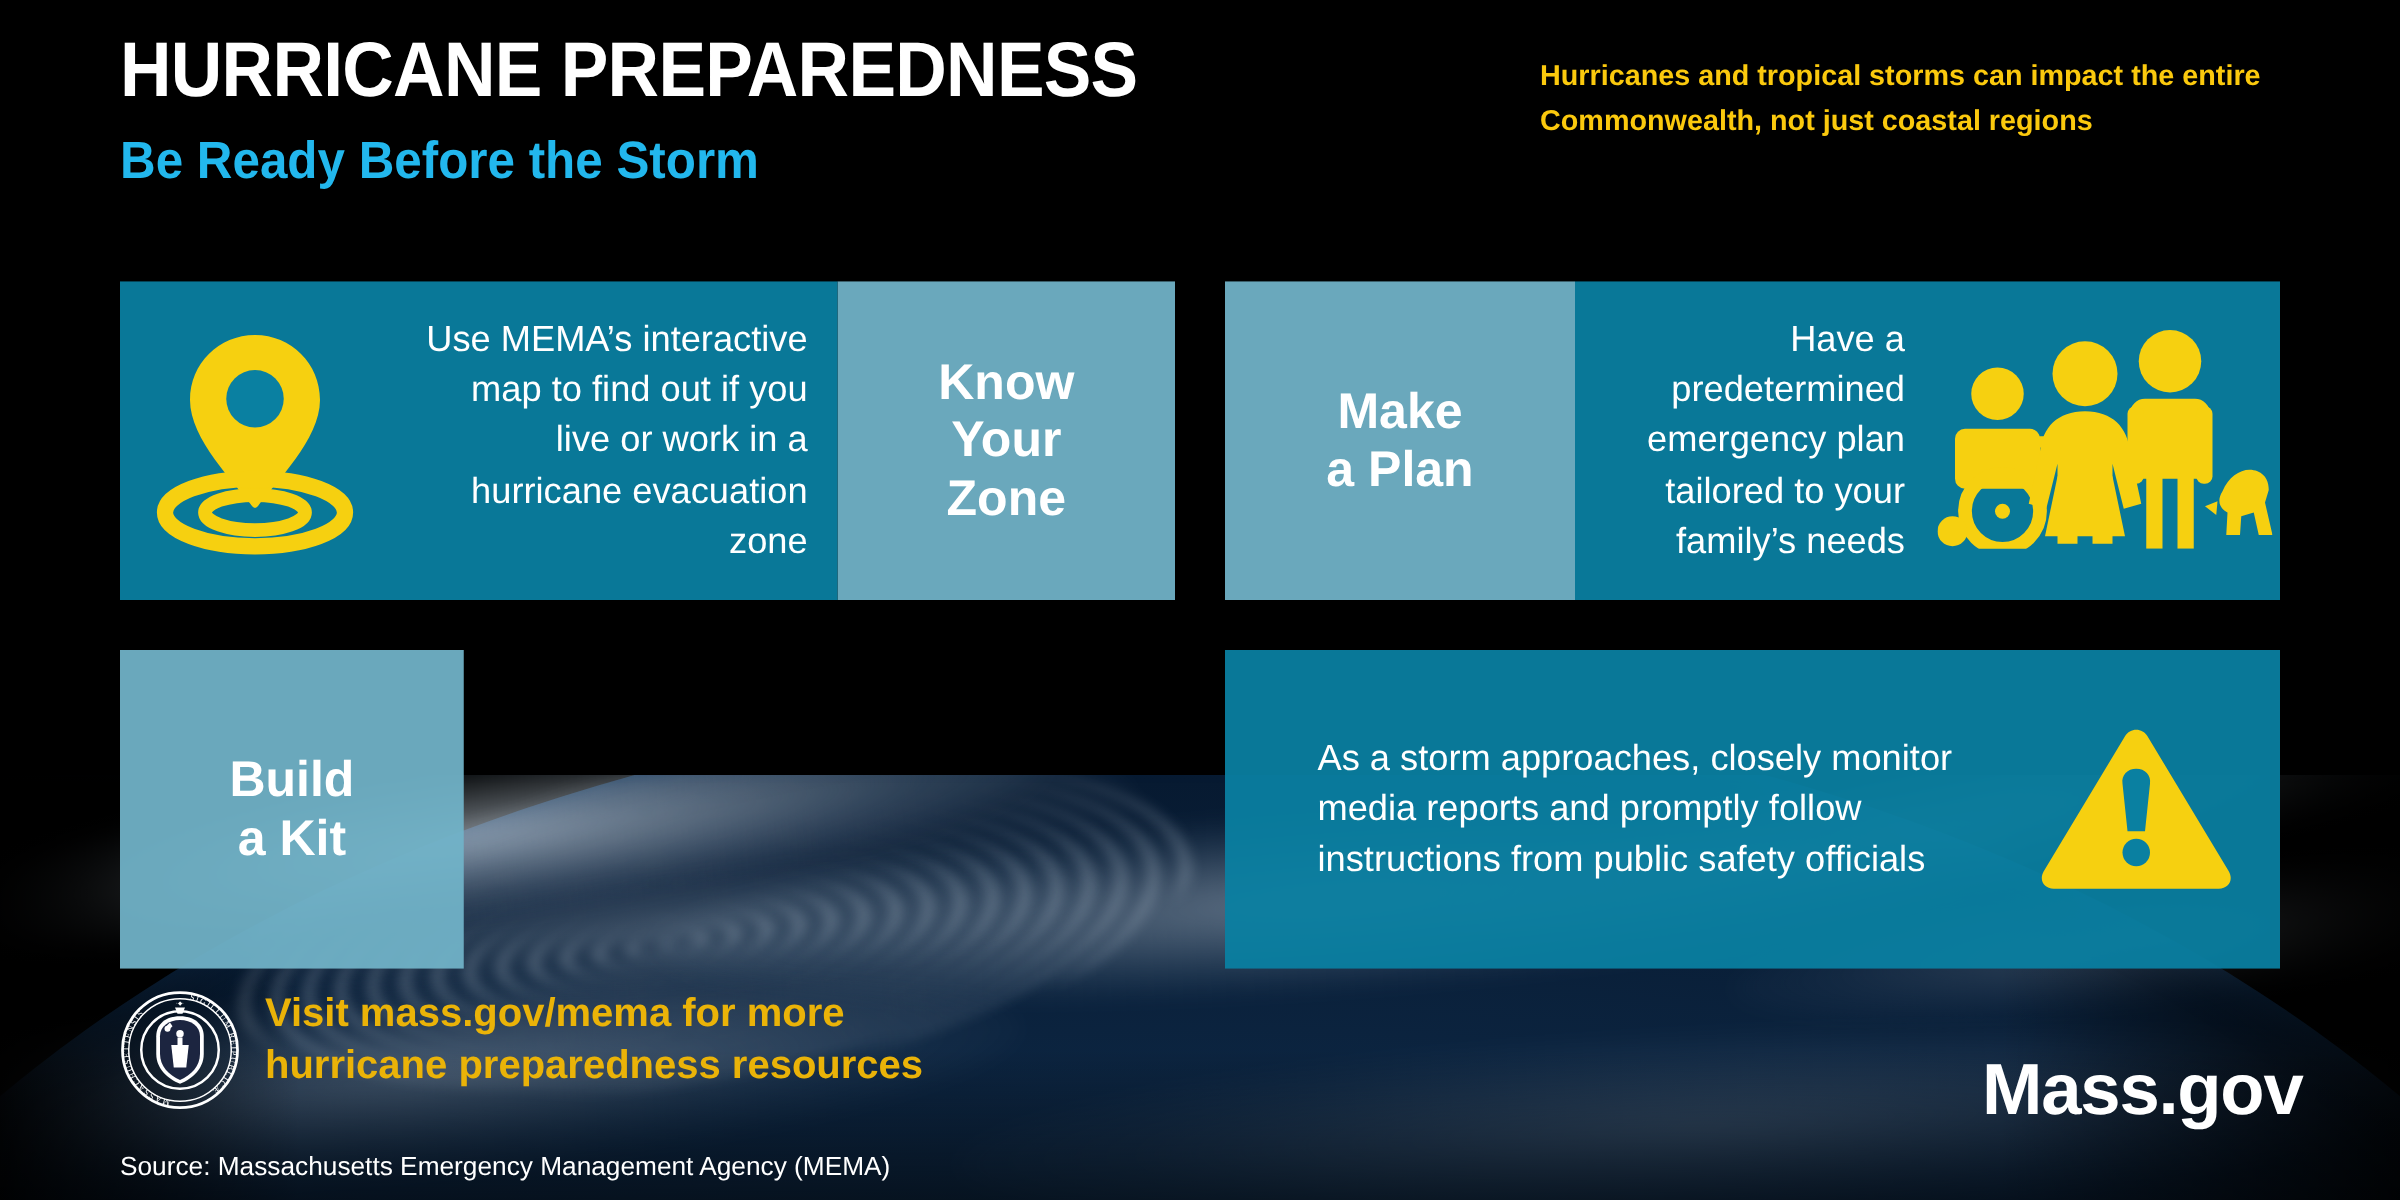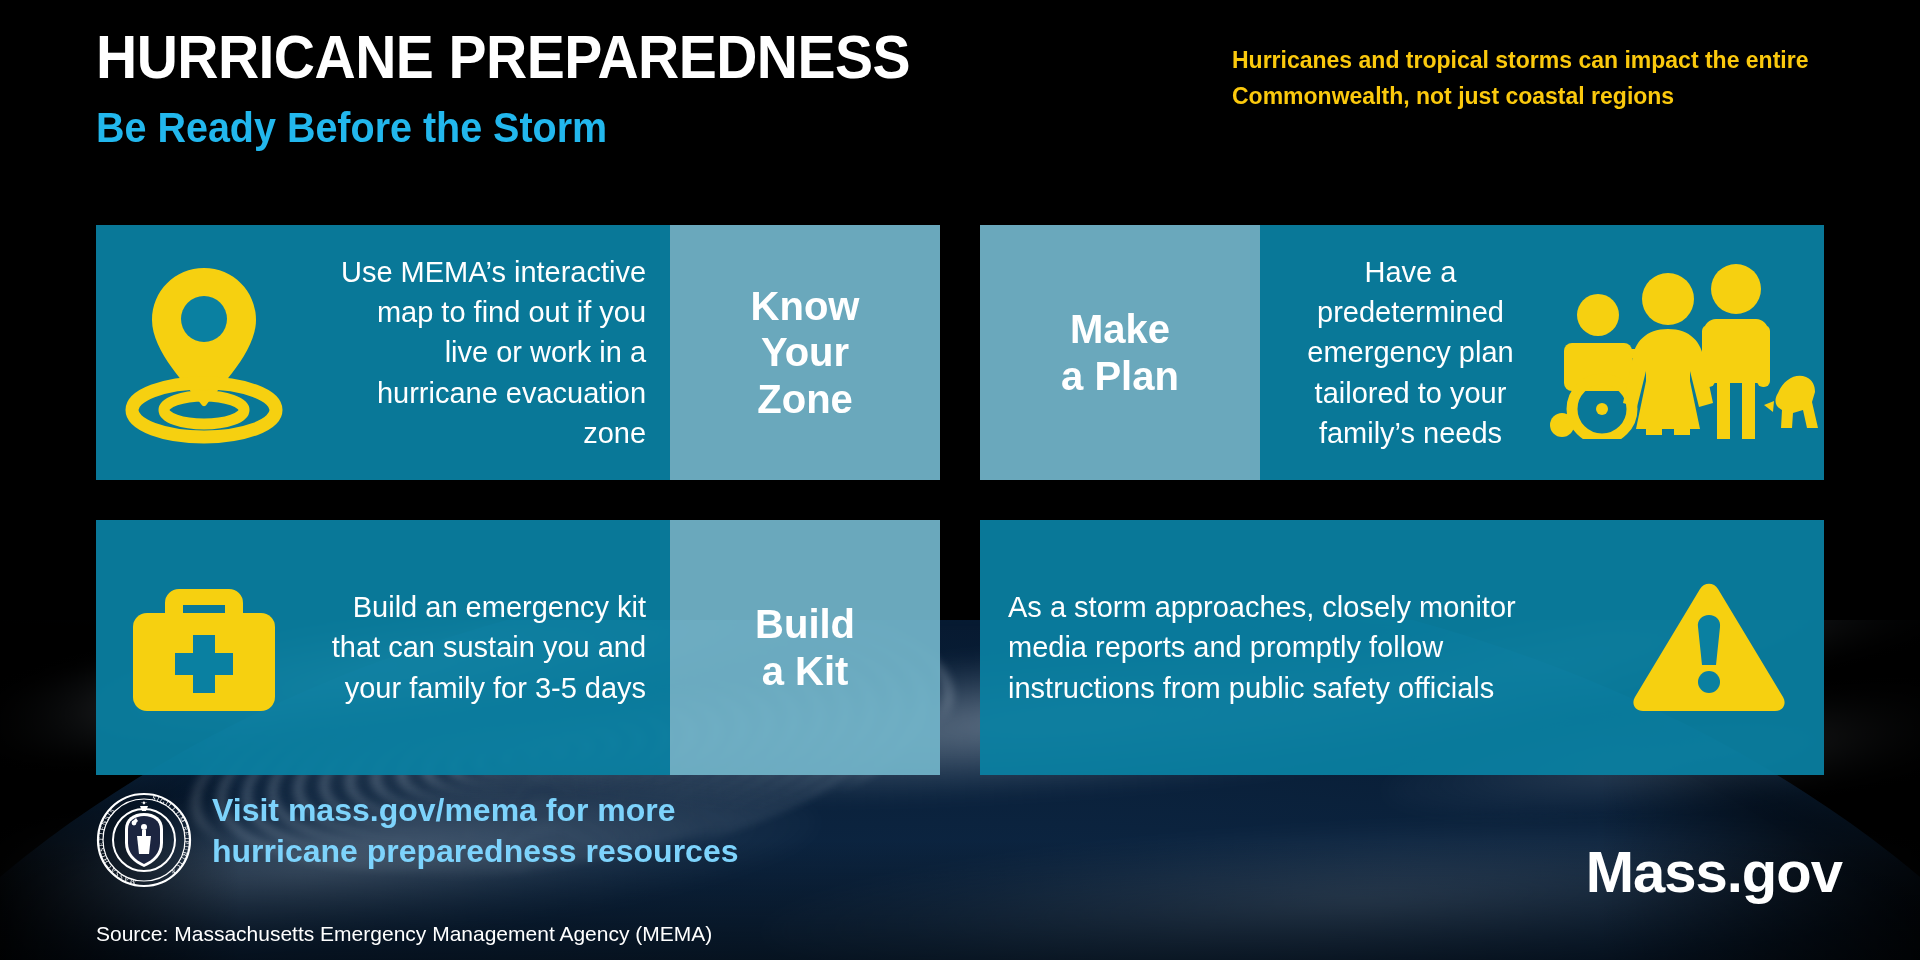--- a/index.html
+++ b/index.html
@@ -88,39 +88,39 @@
 
   
   .c1 .body-pane { width:585px; }
   .c1 .label-pane { width:275px; }
   .c1 .icon-box { width:215px; display:flex; align-items:center; justify-content:center; flex:none; }
   .c1 .card-text { flex:1; text-align:right; padding-right:24px; }
 
   
   .c2 .label-pane { width:280px; flex:none; }
   .c2 .body-pane { flex:1; }
-  .c2 .card-text { flex:1; text-align:center; padding-left:37px; }
+  .c2 .card-text { flex:1; text-align:right; padding-left:37px; }
   .c2 .icon-box { width:280px; display:flex; align-items:flex-end; justify-content:center; flex:none; padding-bottom:4px; }
 
   
   .c3 .body-pane { width:585px; }
   .c3 .label-pane { width:275px; }
   .c3 .icon-box { width:215px; display:flex; align-items:center; justify-content:center; flex:none; }
   .c3 .card-text { flex:1; text-align:right; padding-right:24px; }
 
   
   .c4 .label-pane { width:280px; flex:none; }
-  .c4 .body-pane { flex:1; }
+  .c4 .body-pane { flex:1;padding-left:46px; }
   .c4 .card-text { flex:1; text-align:left; padding-left:28px; }
   .c4 .icon-box { width:230px; display:flex; align-items:center; justify-content:center; flex:none; }
 
   
   #footer { position:absolute; left:96px; top:790px; display:flex; align-items:flex-start; }
   #seal { width:96px; height:96px; flex:none; margin-top:2px; }
-  #footer-text { margin-left:20px; font-size:32px; font-weight:bold; color:#7dd3fc; line-height:1.28; white-space:pre-line; }
+  #footer-text { margin-left:20px; font-size:32px; font-weight:bold; color:#eab308; line-height:1.28; white-space:pre-line; }
   #source { position:absolute; left:96px; top:922px; font-size:21px; color:#ffffff; }
   #brand { position:absolute; right:78px; top:838px; font-size:58px; font-weight:bold; color:#ffffff; letter-spacing:-1px; }
 </style>
 </head>
 <body>
 
 <div id="earth-bg">
   <div class="earth-limb"></div>
   <div class="swirl"></div>
   <div class="cloudband cb1"></div>
@@ -196,30 +196,20 @@
 
               <path d="M228 130c6-14 18-20 28-16 7 3 9 9 9 15l-3 10 6 26h-11l-4-18-10 3-1 15h-11l1-18c-6-3-9-9-4-17z"></path>
               <path d="M224 138l-10 4 9 7z"></path>
             </g>
           </svg>
         </div>
       </div>
     </div>
 
     <div class="card c3">
-      <div class="body-pane">
-        <div class="icon-box">
-          <svg width="170" height="150" viewBox="0 0 170 150" aria-hidden="true">
-            <path d="M60 16h50a14 14 0 0 1 14 14v10h-18V32H64v8H46V30a14 14 0 0 1 14-14z" fill="#F6D010"></path>
-            <rect x="14" y="40" width="142" height="98" rx="14" fill="#F6D010"></rect>
-            <path d="M74 62h22v18h18v22H96v18H74v-18H56V80h18z" fill="#0A80A1"></path>
-          </svg>
-        </div>
-        <div class="card-text">Build an emergency kit that can sustain you and your family for 3-5 days</div>
-      </div>
       <div class="label-pane">
         <div class="card-label" style="white-space:pre-line">Build
 a Kit</div>
       </div>
     </div>
 
     <div class="card c4">
       <div class="body-pane">
         <div class="card-text">As a storm approaches, closely monitor media reports and promptly follow instructions from public safety officials</div>
         <div class="icon-box">

